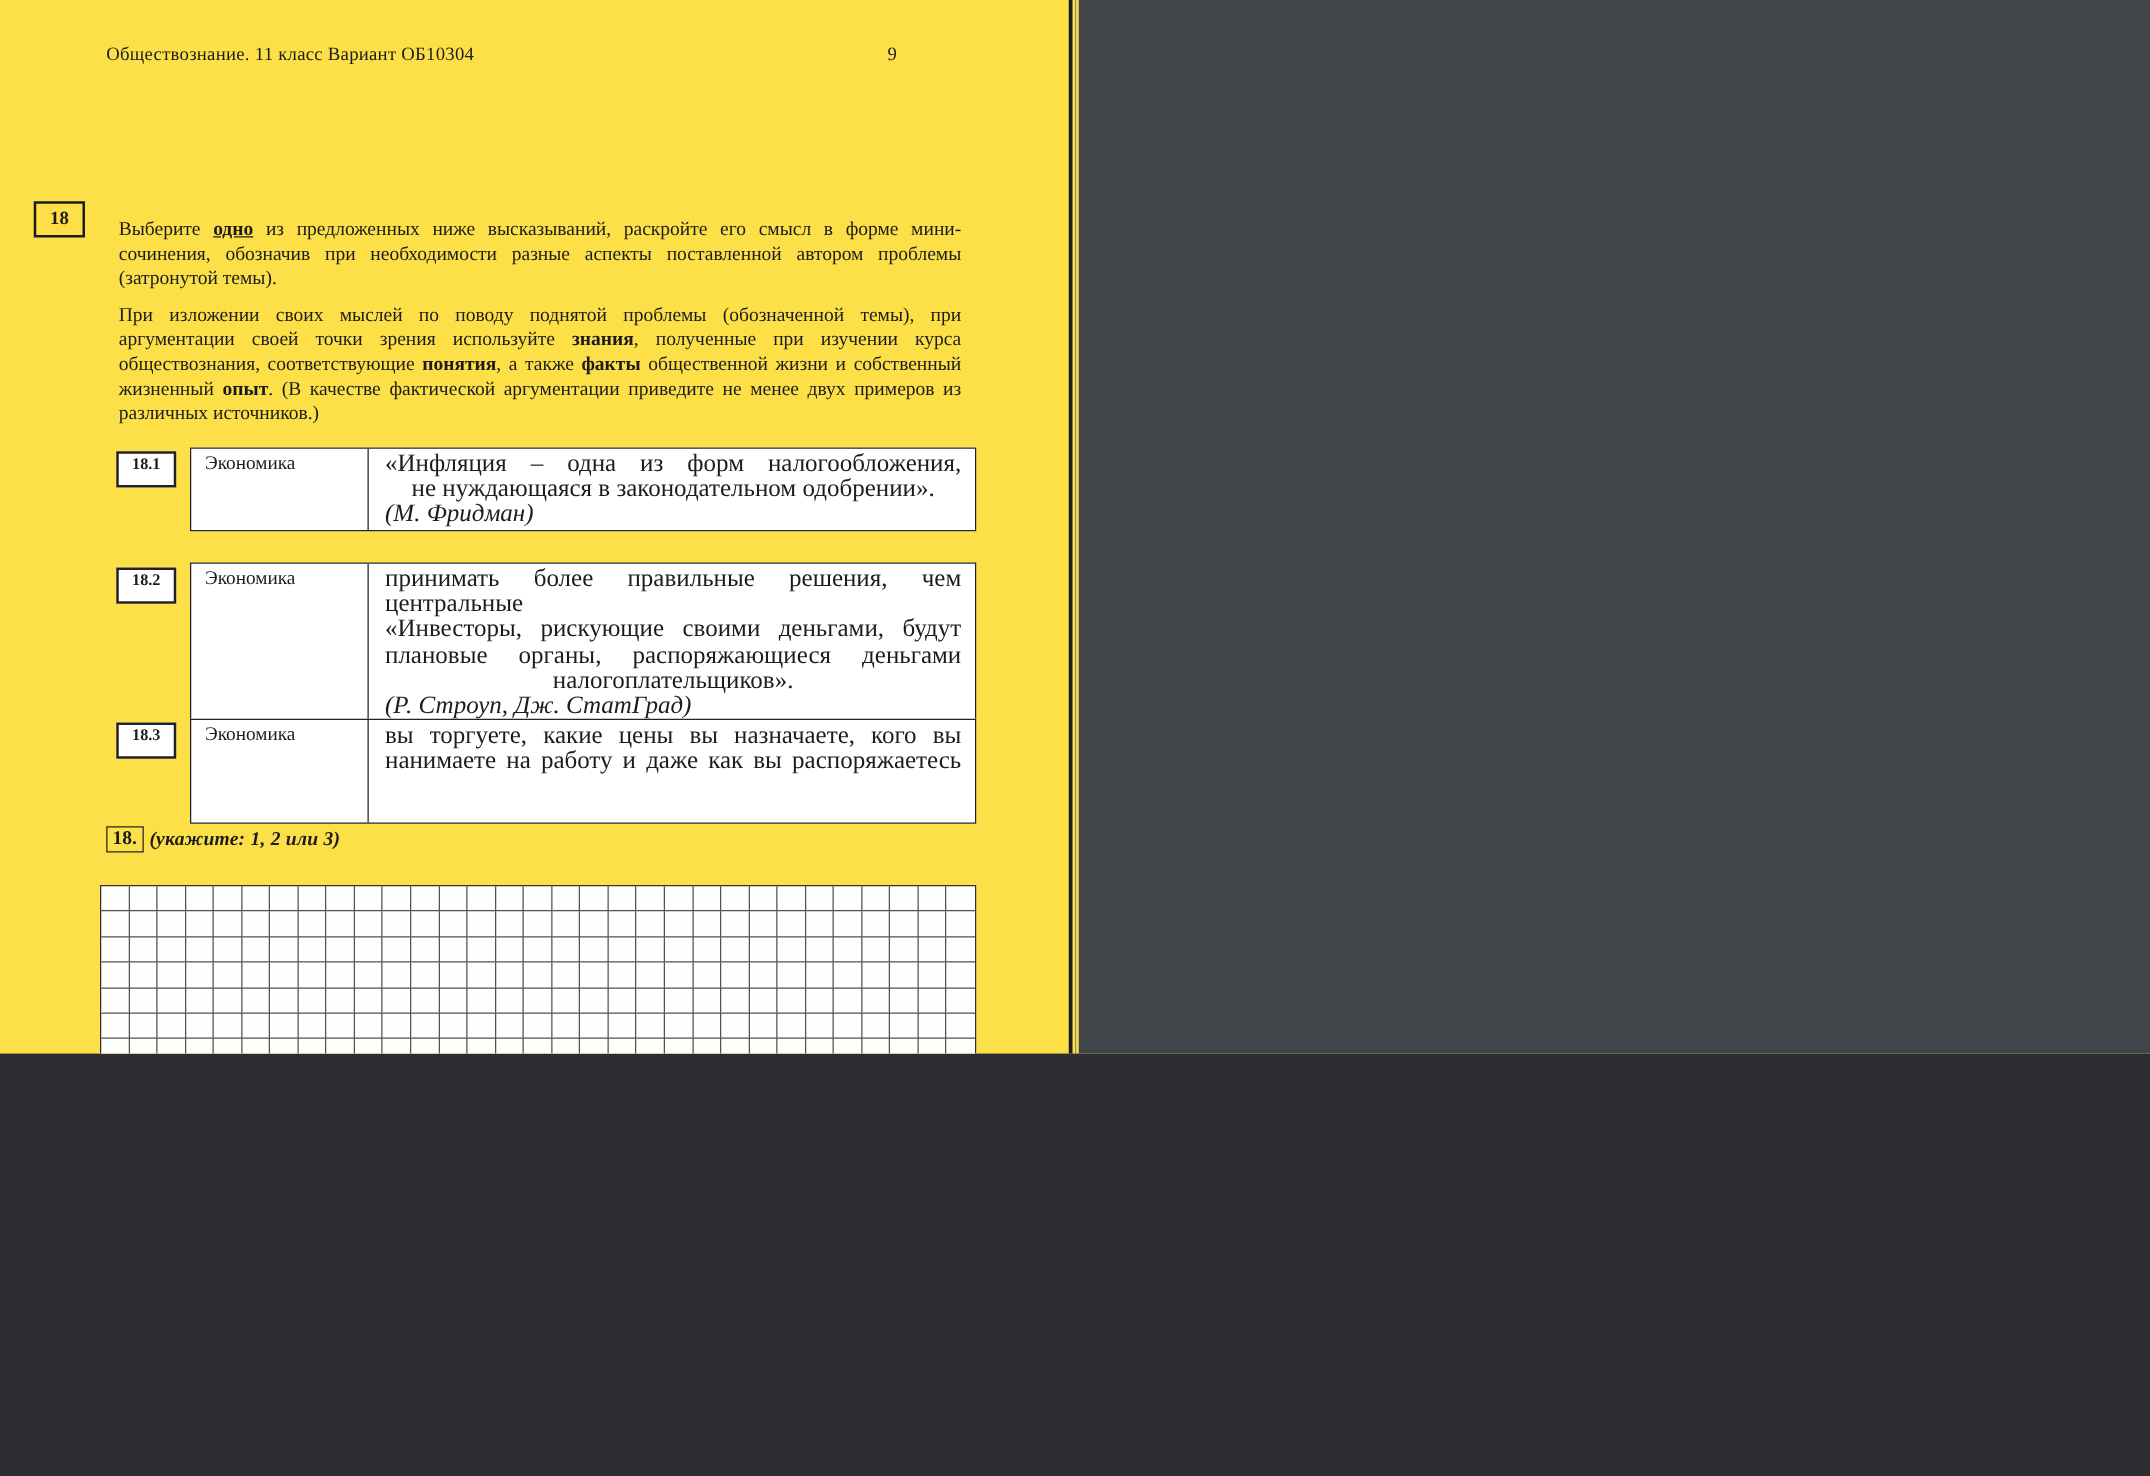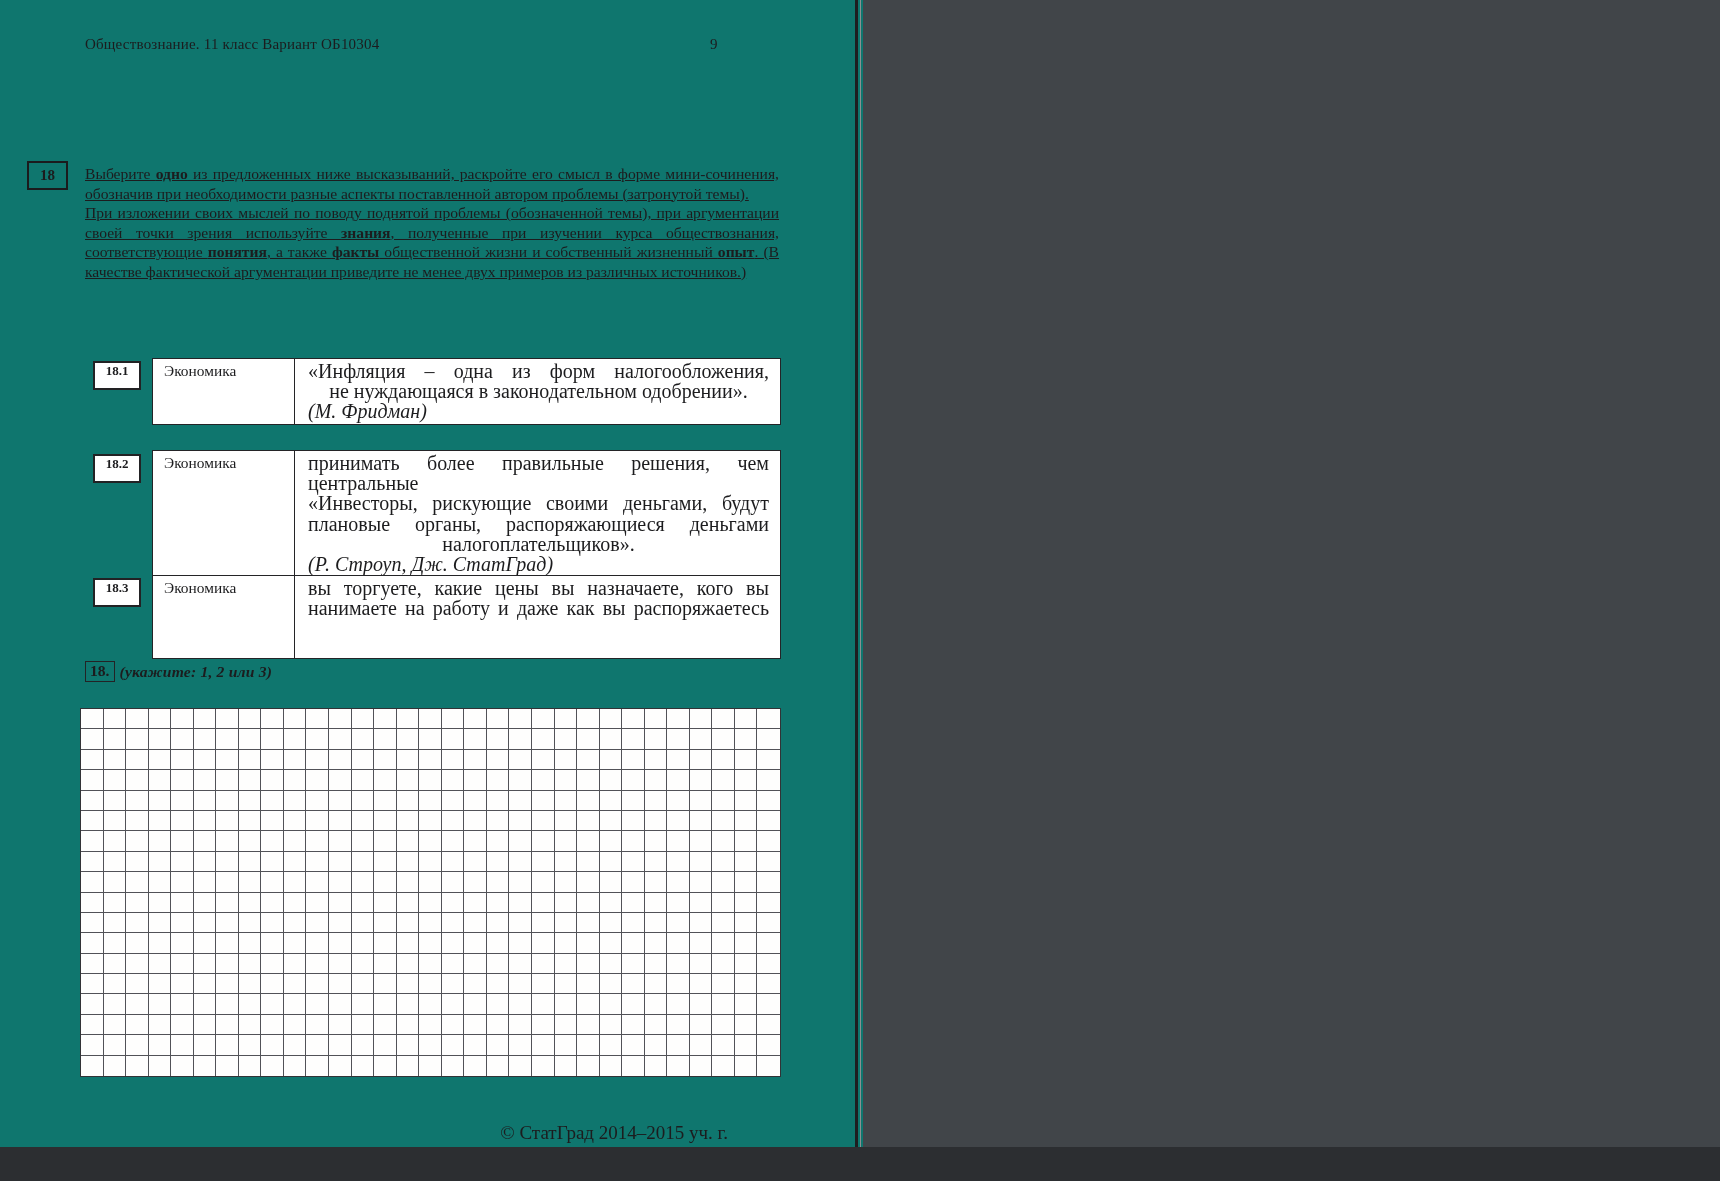--- a/index.html
+++ b/index.html
@@ -1,30 +1,30 @@
 <!DOCTYPE html>
 <html lang="ru"><head>
 <meta charset="utf-8">
 <style>
   html,body{margin:0;padding:0;background:#2c2e31;}
-  .screen{position:relative;width:1720px;height:1147px;overflow:hidden;background:#0f766e;
+  .screen{position:relative;width:1720px;height:843px;overflow:hidden;background:#fde047;
           font-family:"Liberation Serif","DejaVu Serif",serif;color:#1c1c1e;}
   .abs{position:absolute;}
 
   
   .doc-header-title{left:85px;top:36px;font-size:15px;letter-spacing:.2px;}
   .doc-page-number{left:710px;top:36px;font-size:15px;}
 
   
   .task-number-box{left:27px;top:161px;width:37px;height:25px;border:2px solid #1b1b1d;
                    font-weight:bold;font-size:15px;display:flex;align-items:center;justify-content:center;}
 
   
   .intro{left:85px;top:164px;width:694px;font-size:15.6px;line-height:19.6px;}
-  .intro p{margin:0;text-align:justify;text-decoration:underline;}
+  .intro p{margin:10px;text-align:justify;}
   .b{font-weight:bold;}
   .bu{font-weight:bold;text-decoration:underline;}
 
   
   .option-number-box{left:93px;width:44px;height:25px;border:2px solid #222224;font-weight:bold;
                      font-size:13px;display:flex;align-items:flex-start;justify-content:center;background:#fff;}
   .option-number-box.pos-1{top:361px;}
   .option-number-box.pos-2{top:454px;}
   .option-number-box.pos-3{top:578px;}
 

